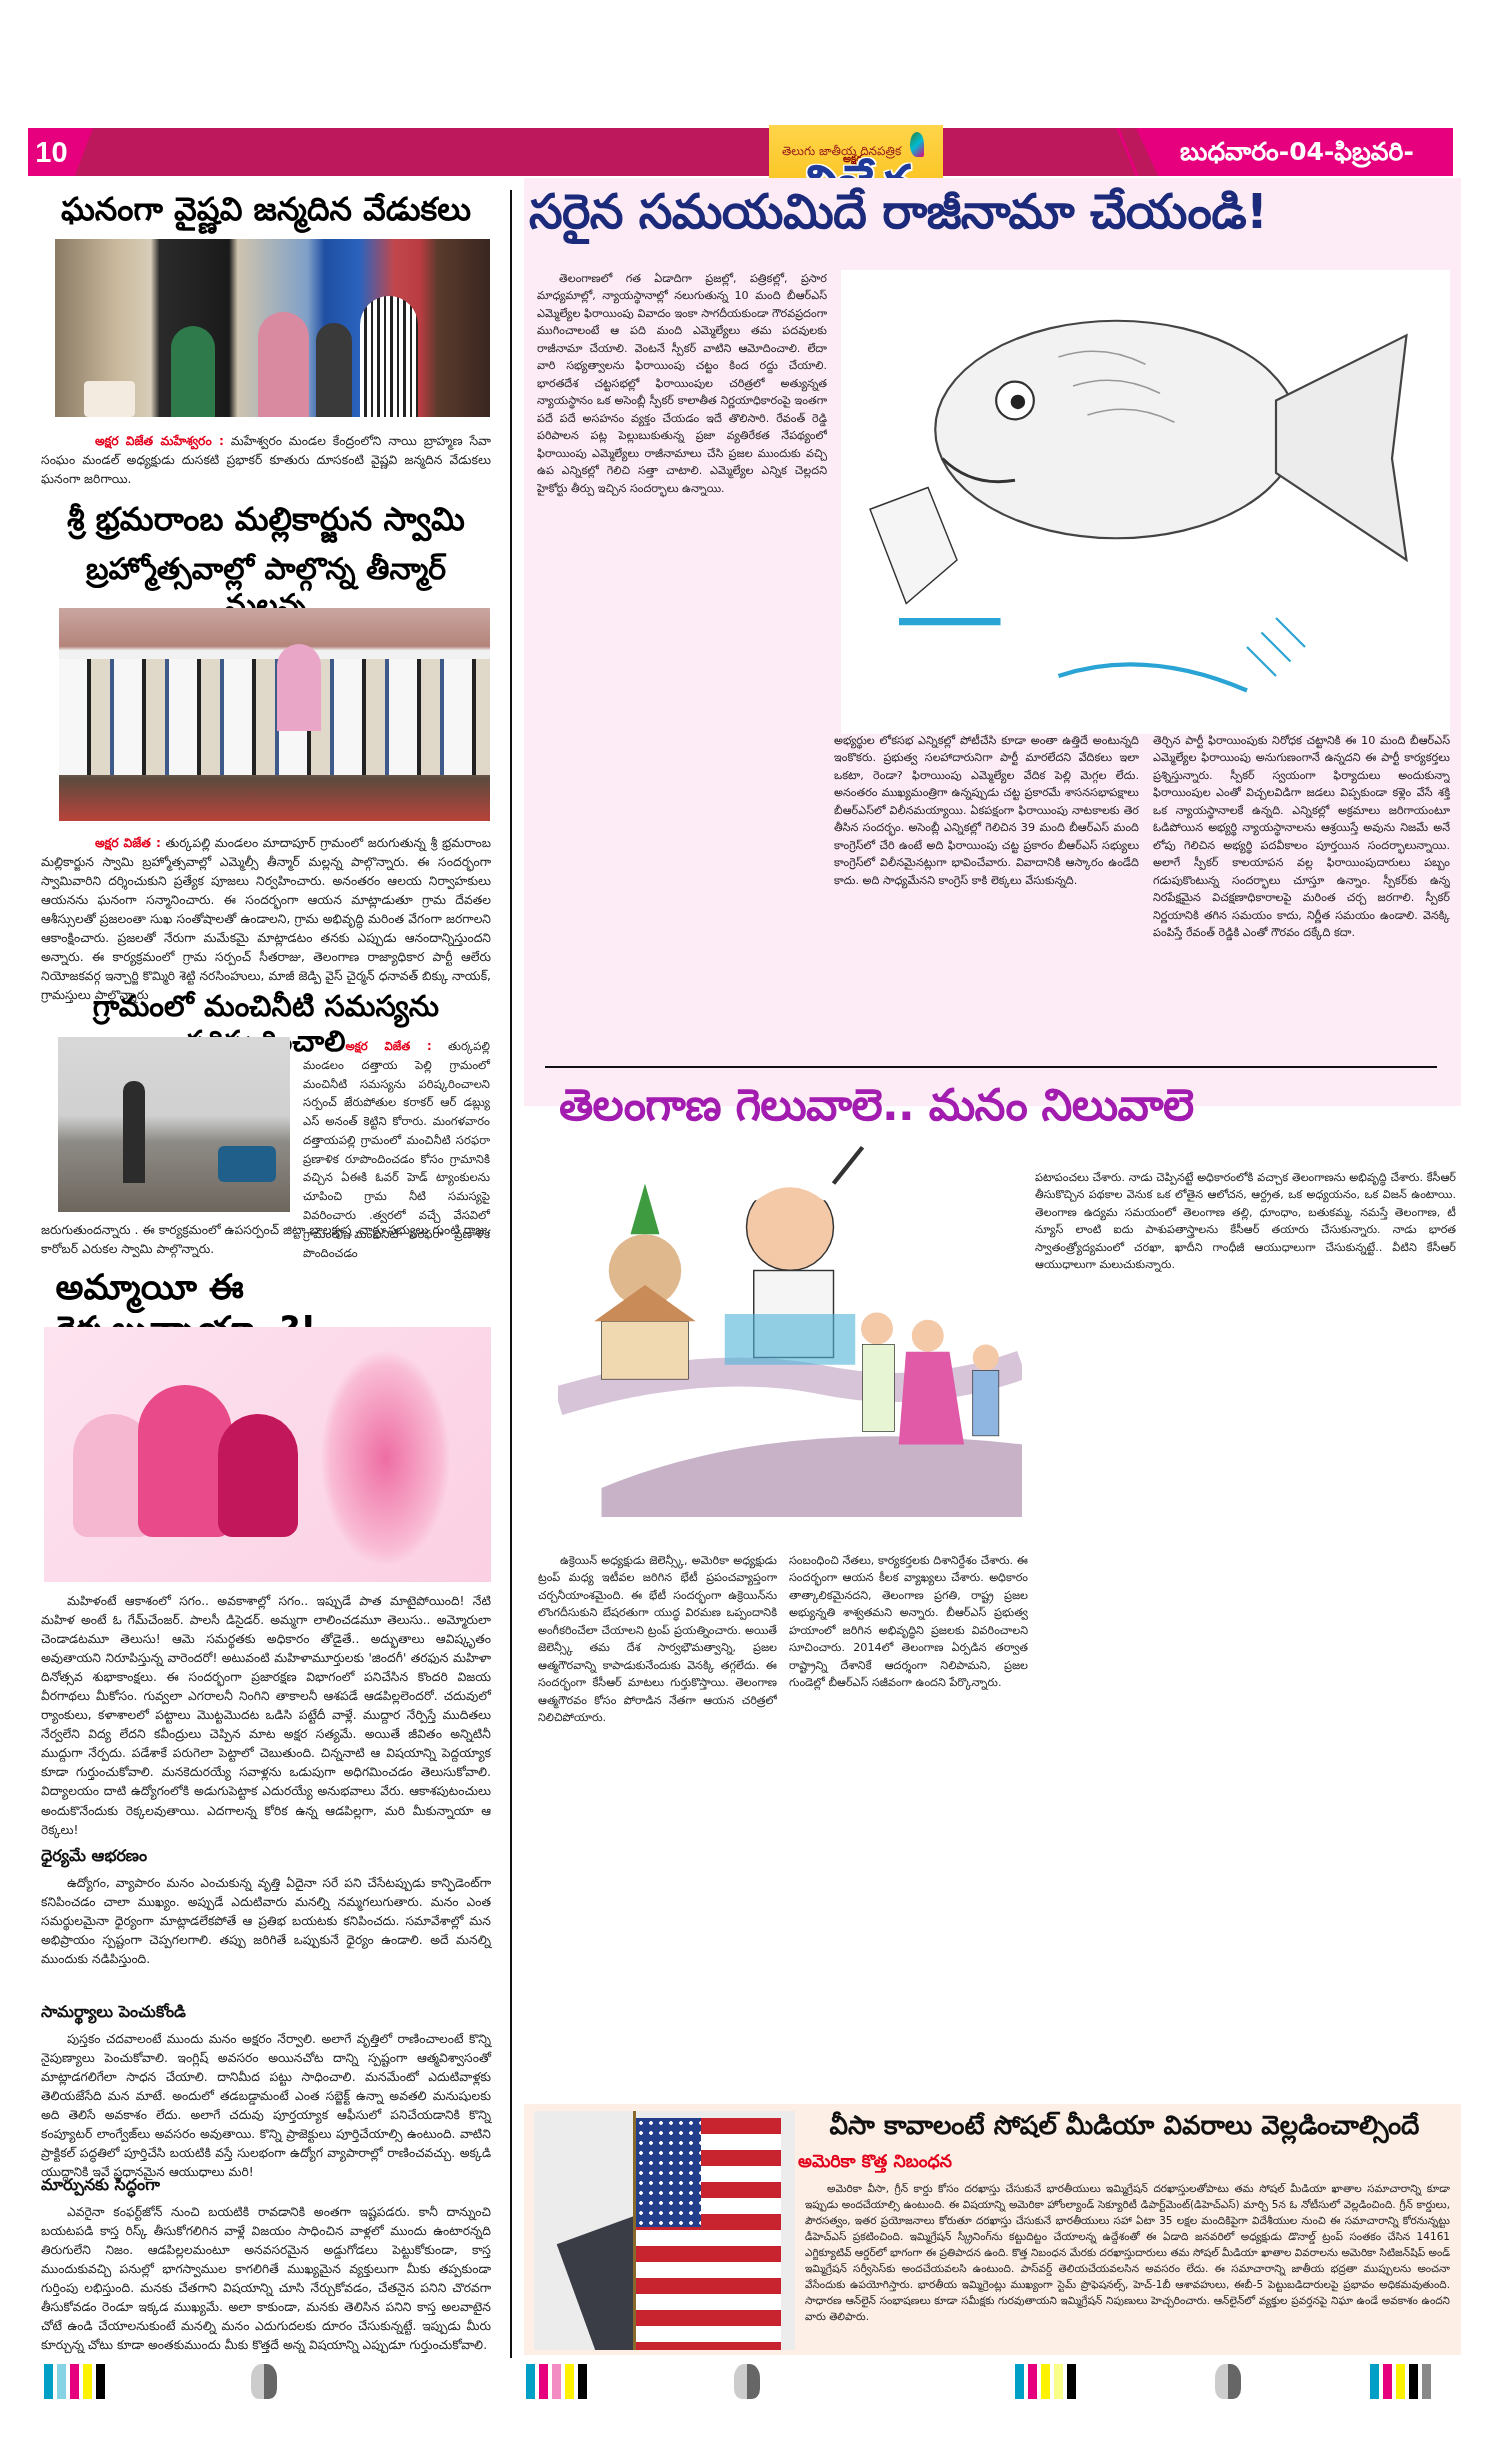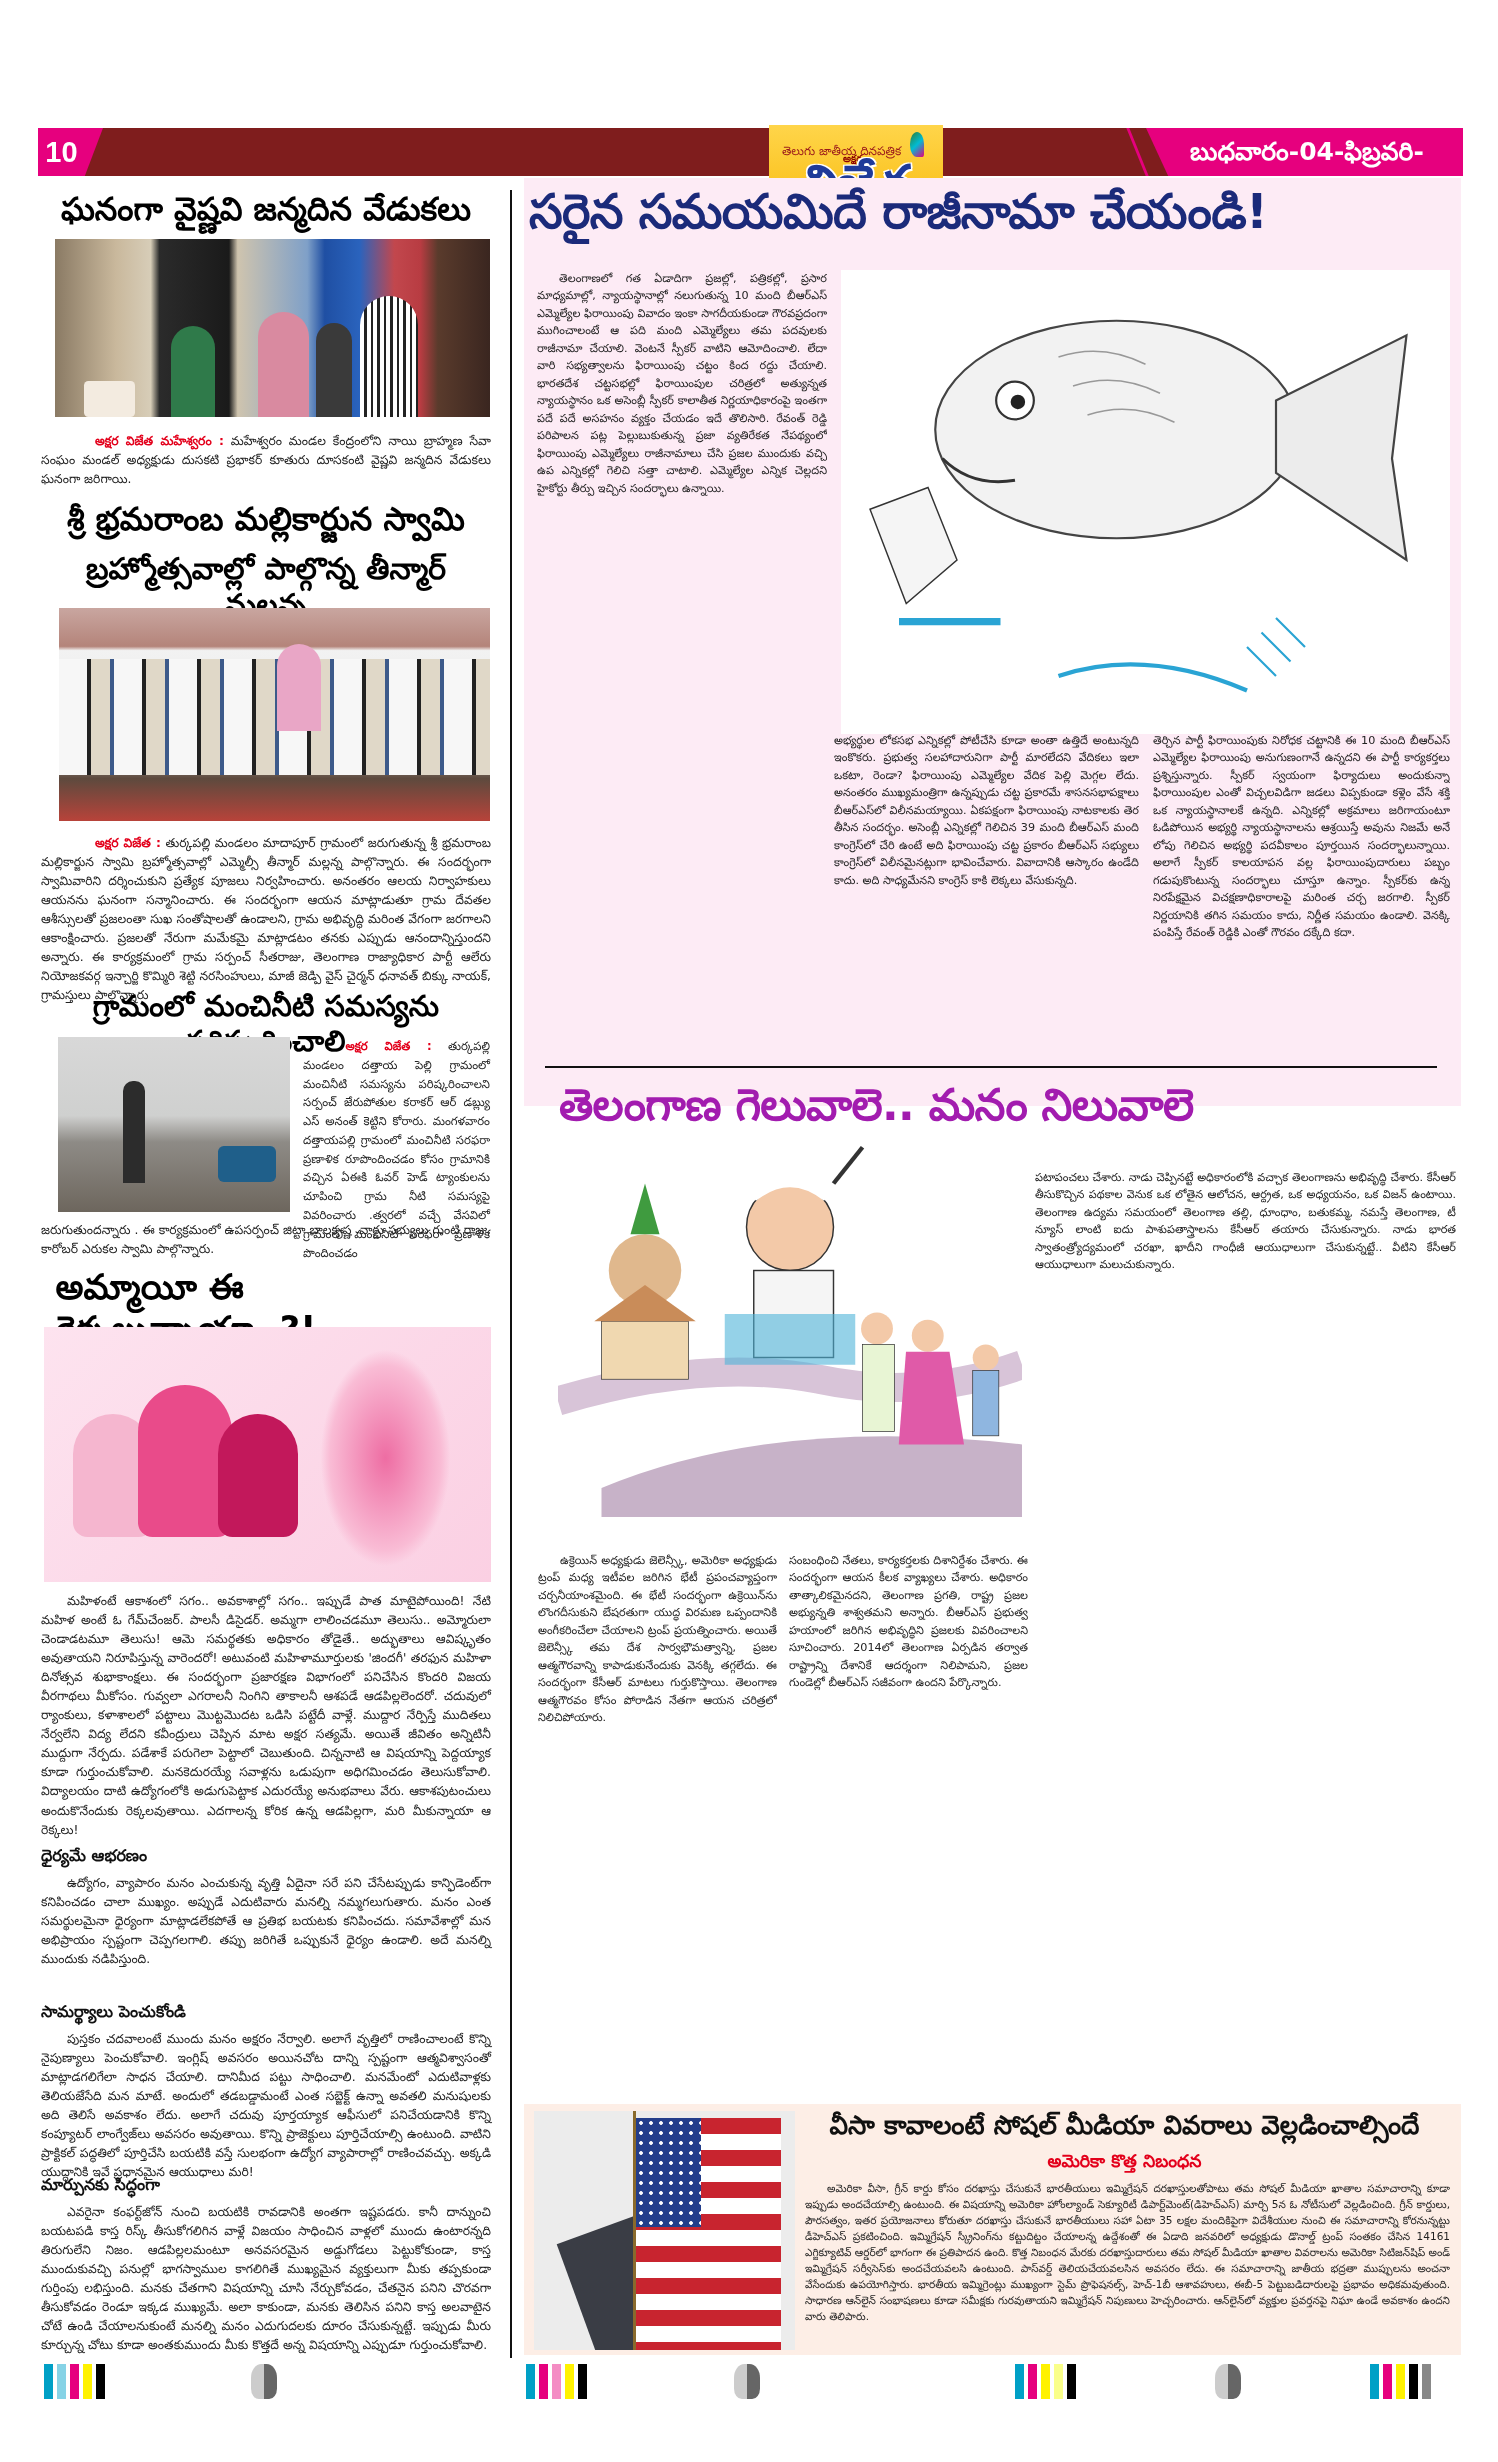--- a/index.html
+++ b/index.html
@@ -1,20 +1,20 @@
 <!DOCTYPE html>
 <html style="font-size:11.6px"><head>
 <meta charset="utf-8">
 <style>
   * { box-sizing: border-box; margin: 0; padding: 0; }
   html, body { width: 1499px; height: 2462px; background: #ffffff; overflow: hidden; }
   body { position: relative; font-family: "DejaVu Sans", sans-serif; color: #1a1a1a; }
 
   
-  .masthead { position: absolute; left: 38px; top: 128px; width: 1425px; height: 48px; background: #7f1d1d; }
+  .masthead { position: absolute; left: 28px; top: 128px; width: 1425px; height: 48px; background: #be185d; }
   .page-no { position: absolute; left: 0; top: 0; width: 65px; height: 48px; background: #e6007e;
     color: #fff; font: bold 29px "Liberation Sans", sans-serif; line-height: 48px; padding-left: 7.3px;
     clip-path: polygon(0 0, 100% 0, 72% 100%, 0 100%); }
   .logo-box { position: absolute; left: 769px; top: 125px; width: 174px; height: 116px;
     background: linear-gradient(180deg,#ffd54a,#f7b500); }
   .logo-word { position: absolute; left: 0; right: 0; top: 29px; text-align: center;
     font: bold 52px "DejaVu Sans", sans-serif; color: #1f3a99; letter-spacing: -2.9px;
     text-shadow: 1.5px 1.5px 0 #fff, -1.5px -1.5px 0 #fff, 1.5px -1.5px 0 #fff, -1.5px 1.5px 0 #fff; }
   .logo-tag { position: absolute; left: 13px; top: 19px; font-size: 12px; color: #9b1b1b; }
   .logo-akshara { position: absolute; left: 74px; top: 27.6px; font: bold 10px "DejaVu Sans", sans-serif; color: #8b0000; }
@@ -44,21 +44,21 @@
     font: bold 48px "DejaVu Sans", sans-serif; color: #1b2a7a; letter-spacing: -0.7px; }
   .rcol-text { position: absolute; font: 11.2px/1.56 "DejaVu Sans", sans-serif; color: #222; text-align: justify; }
 
   .hr { position: absolute; height: 2.2px; background: #111; }
   .pink-title { position: absolute; left: 559px; top: 1079px; width: 935px; text-align: left;
     font: bold 44px "DejaVu Sans", sans-serif; color: #a21caf; letter-spacing: -0.7px; }
 
   .visa-box { position: absolute; left: 524px; top: 2104px; width: 937px; height: 251px; background: #fdeee6; }
   .visa-title { position: absolute; left: 798px; top: 2110px; width: 653px; text-align: center;
     font: bold 26px "DejaVu Sans", sans-serif; color: #111; }
-  .visa-sub { position: absolute; left: 798px; top: 2151px; width: 653px; text-align: center;
+  .visa-sub { position: absolute; left: 798px; top: 2151px; width: 653px; text-align: left;
     font: bold 17.4px "DejaVu Sans", sans-serif; color: #e3001b; }
 
   
   .regmarks { position: absolute; top: 2364px; height: 35px; display: flex; gap: 4.4px; }
   .regmarks span { display: block; width: 8.7px; height: 35px; }
   .pill { position: absolute; top: 2364px; width: 26px; height: 35px; border-radius: 40% 40% 30% 30%;
     background: linear-gradient(90deg,#ccc 50%,#666 50%); }
 </style>
 </head>
 <body>

